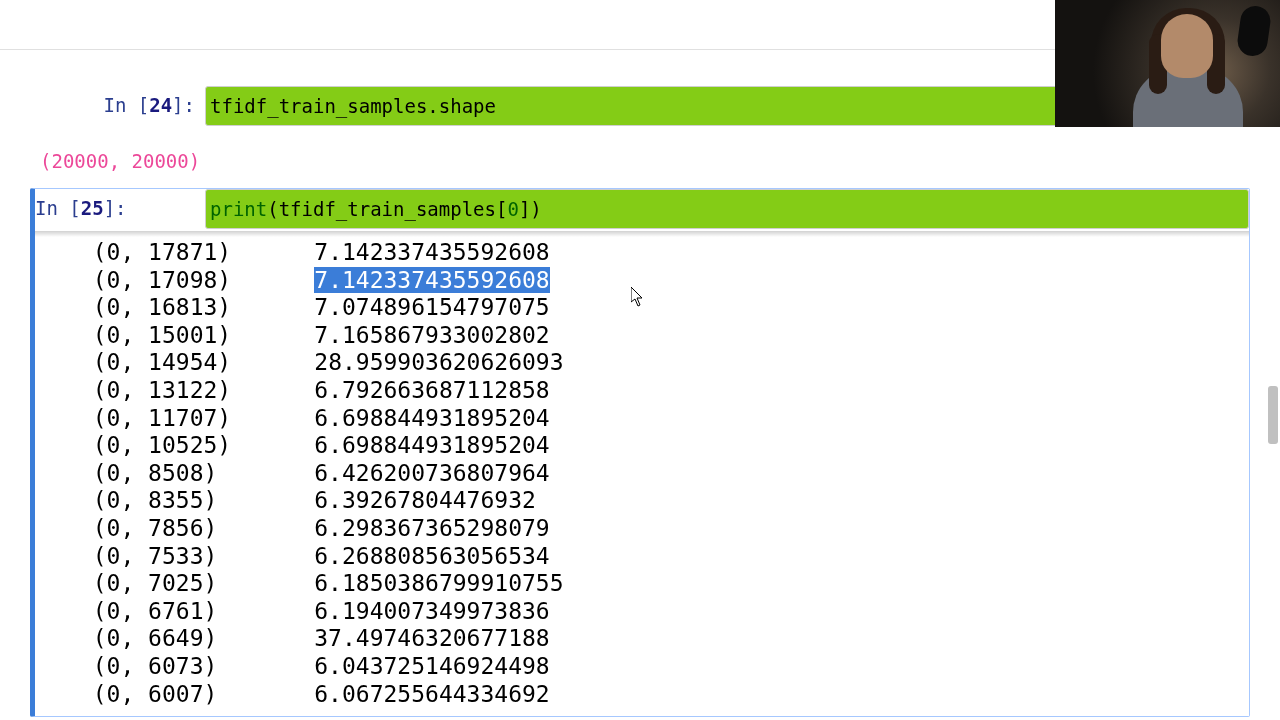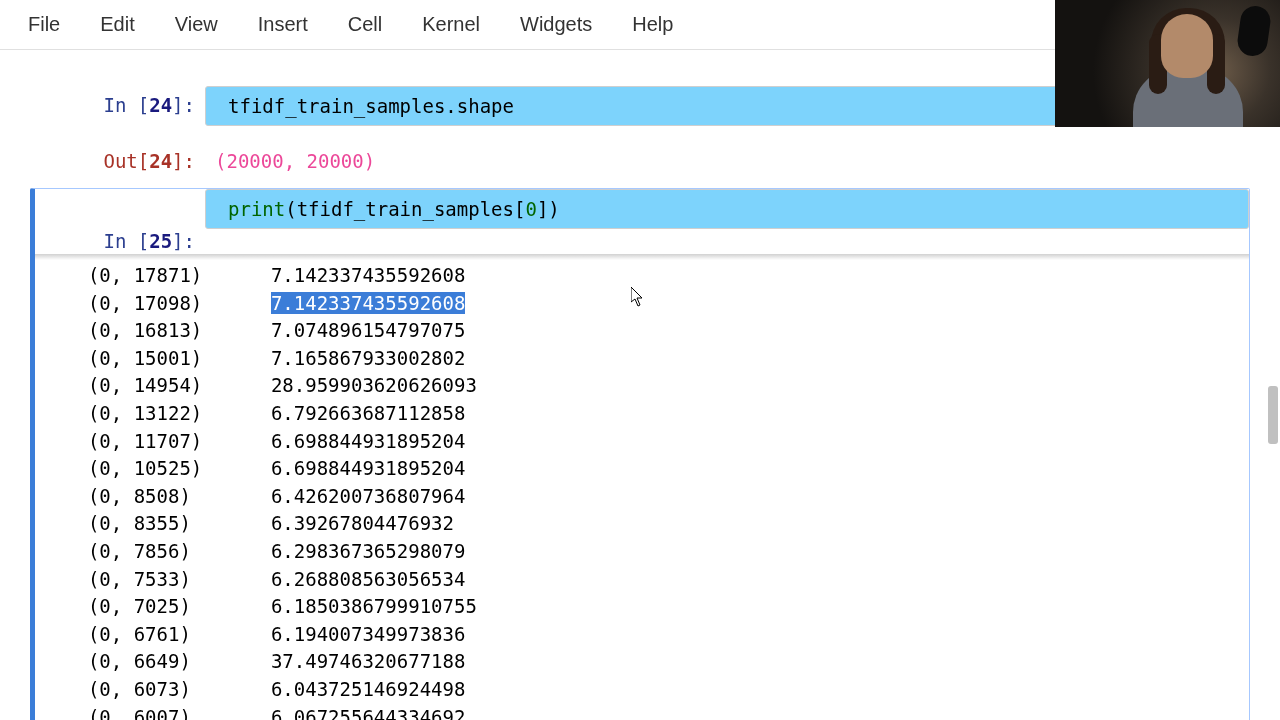--- a/index.html
+++ b/index.html
@@ -68,22 +68,22 @@
   .in-prompt { color: #2b3e8f; }
   .in-prompt .num { color: #1a1a7e; font-weight: bold; }
   .out-prompt { color: #a83227; }
   .out-prompt .num { color: #a83227; font-weight: bold; }
   .cell-body {
     flex: 1;
   }
   .code-input {
     border: 1px solid #cfcfcf;
     border-radius: 3px;
-    background: #7dd3fc;
-    padding: 8px 22px;
+    background: #84cc16;
+    padding: 8px 4px;
     font-family: "DejaVu Sans Mono", Menlo, Consolas, monospace;
     font-size: 19px;
     color: #000;
     white-space: pre;
   }
   .code-input .builtin { color: #006400; text-align: center; }
   .code-input .num-lit { color: #006400; }
   .out-text {
     font-family: "DejaVu Sans Mono", Menlo, Consolas, monospace;
     font-size: 19px;
@@ -100,43 +100,41 @@
     border: 1px solid #a6c8ff;
     border-left: 5px solid #3b7dd8;
     border-radius: 2px;
   }
   .cell-inner {
     display: flex;
   }
   .prompt-col-sel {
     width: 170px;
     flex-shrink: 0;
-    text-align: right;
     padding: 8px 10px 0 0;
     font-family: "DejaVu Sans Mono", Menlo, Consolas, monospace;
     font-size: 19px;
-    margin-top: 33px;
   }
   .output-area {
     position: relative;
     margin-top: 2px;
     background: #fff;
   }
   .output-shadow {
     position: absolute;
     top: 0; left: 0; right: 0;
     height: 6px;
     background: linear-gradient(to bottom, rgba(0,0,0,0.18), rgba(0,0,0,0));
     pointer-events: none;
   }
   .output-scroll {
     max-height: 500px;
     overflow-y: auto;
     font-family: "DejaVu Sans Mono", Menlo, Consolas, monospace;
-    font-size: 19px;
+    font-size: 23px;
     line-height: 27.6px;
     color: #000;
     padding: 8px 0 8px 30px;
     white-space: pre;
   }
   .sparse-row { white-space: pre; }
   .hl {
     background: #3b7dd8;
     color: #fff;
   }
@@ -237,51 +235,38 @@
     width: 10px;
     height: 58px;
     background: #c0c0c0;
     border-radius: 3px;
   }
 </style>
 </head>
 <body>
 
 <div class="menubar">
-  <div class="menu-items" id="menu-items">
-      <div class="menu-item">File</div>
-      <div class="menu-item">Edit</div>
-      <div class="menu-item">View</div>
-      <div class="menu-item">Insert</div>
-      <div class="menu-item">Cell</div>
-      <div class="menu-item">Kernel</div>
-      <div class="menu-item">Widgets</div>
-      <div class="menu-item">Help</div>
-    </div>
   <div class="menubar-spacer"></div>
   <div class="trusted">Trusted</div>
   <div class="kernel-divider"></div>
   <div class="kernel-name">Py</div>
 </div>
 
 <div class="notebook-container">
 
   <div class="cell">
     <div class="prompt-col in-prompt">
       <span>In [</span><span class="num">24</span><span>]:</span>
     </div>
     <div class="cell-body">
       <div class="code-input"><span>tfidf_train_samples.shape</span></div>
     </div>
   </div>
 
   <div class="cell">
-    <div class="prompt-col out-prompt">
-      <span>Out[</span><span class="num">24</span><span>]:</span>
-    </div>
     <div class="cell-body">
       <div class="out-text">(20000, 20000)</div>
     </div>
   </div>
 
   <div class="cell-wrapper selected">
     <div class="cell-inner">
       <div class="prompt-col-sel in-prompt">
         <span>In [</span><span class="num">25</span><span>]:</span>
       </div>

